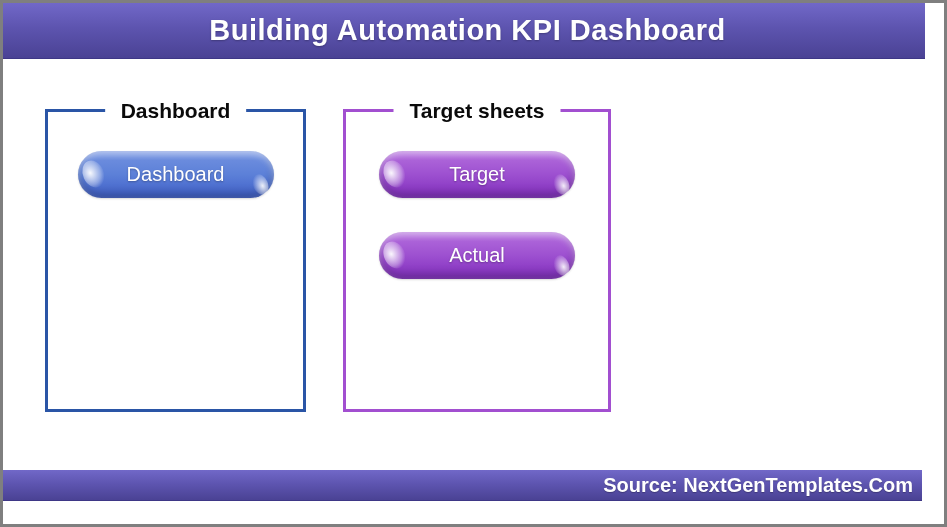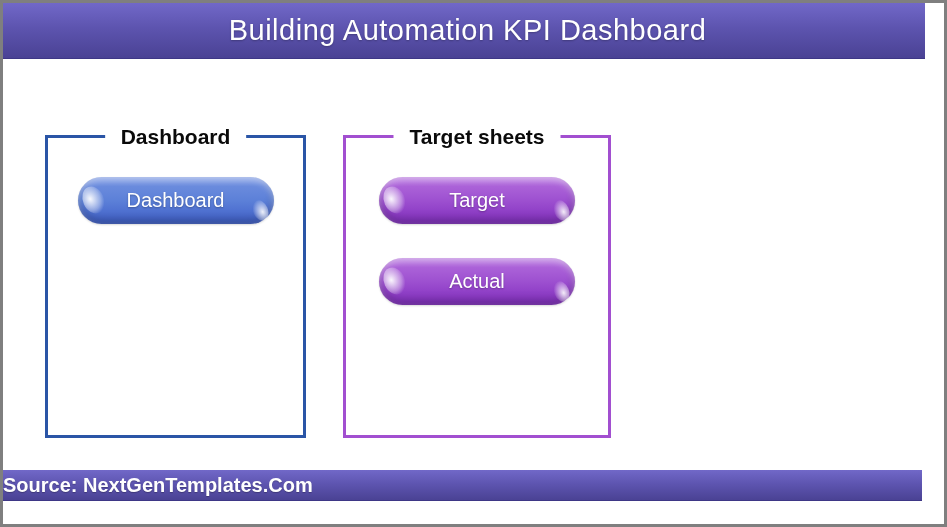--- a/index.html
+++ b/index.html
@@ -22,31 +22,31 @@
     width: 922px; height: 56px;
     background: linear-gradient(180deg, #7168c8 0%, #5d54af 45%, #4a4294 100%);
     border-bottom: 1px solid #3e3786;
     display: flex;
     align-items: center;
     justify-content: center;
   }
   .banner h1 {
     color: #ffffff;
     font-size: 29px;
-    font-weight: normal;
+    font-weight: bold;
     letter-spacing: 0.5px;
     text-shadow: 0 1px 2px rgba(0,0,0,0.25);
     white-space: nowrap;
     margin-left: 7px;
   }
 
   
   .group {
     position: absolute;
-    top: 132px;
+    top: 106px;
     height: 303px;
     border-width: 3px;
     border-style: solid;
     background: transparent;
   }
   .group--dashboard { left: 42px;  width: 261px; border-color: #2a55a6; }
   .group--inputs    { left: 340px; width: 268px; border-color: #a24fd0; }
   .group--kpi       { left: 628px; width: 257px; border-color: #3ea2e9; }
 
   .group-title {
@@ -127,21 +127,21 @@
 
   
   .footer-bar {
     position: absolute;
     left: 0; top: 467px;
     width: 919px; height: 31px;
     background: linear-gradient(180deg, #7168c8 0%, #5d54af 48%, #4a4294 100%);
     border-bottom: 1px solid #3e3786;
     display: flex;
     align-items: center;
-    justify-content: flex-start;
+    justify-content: flex-end;
     padding-right: 9px;
   }
   .footer-bar span {
     color: #ffffff;
     font-size: 20px;
     font-weight: bold;
     white-space: nowrap;
     text-shadow: 0 1px 1px rgba(0,0,0,0.25);
   }
 </style>

